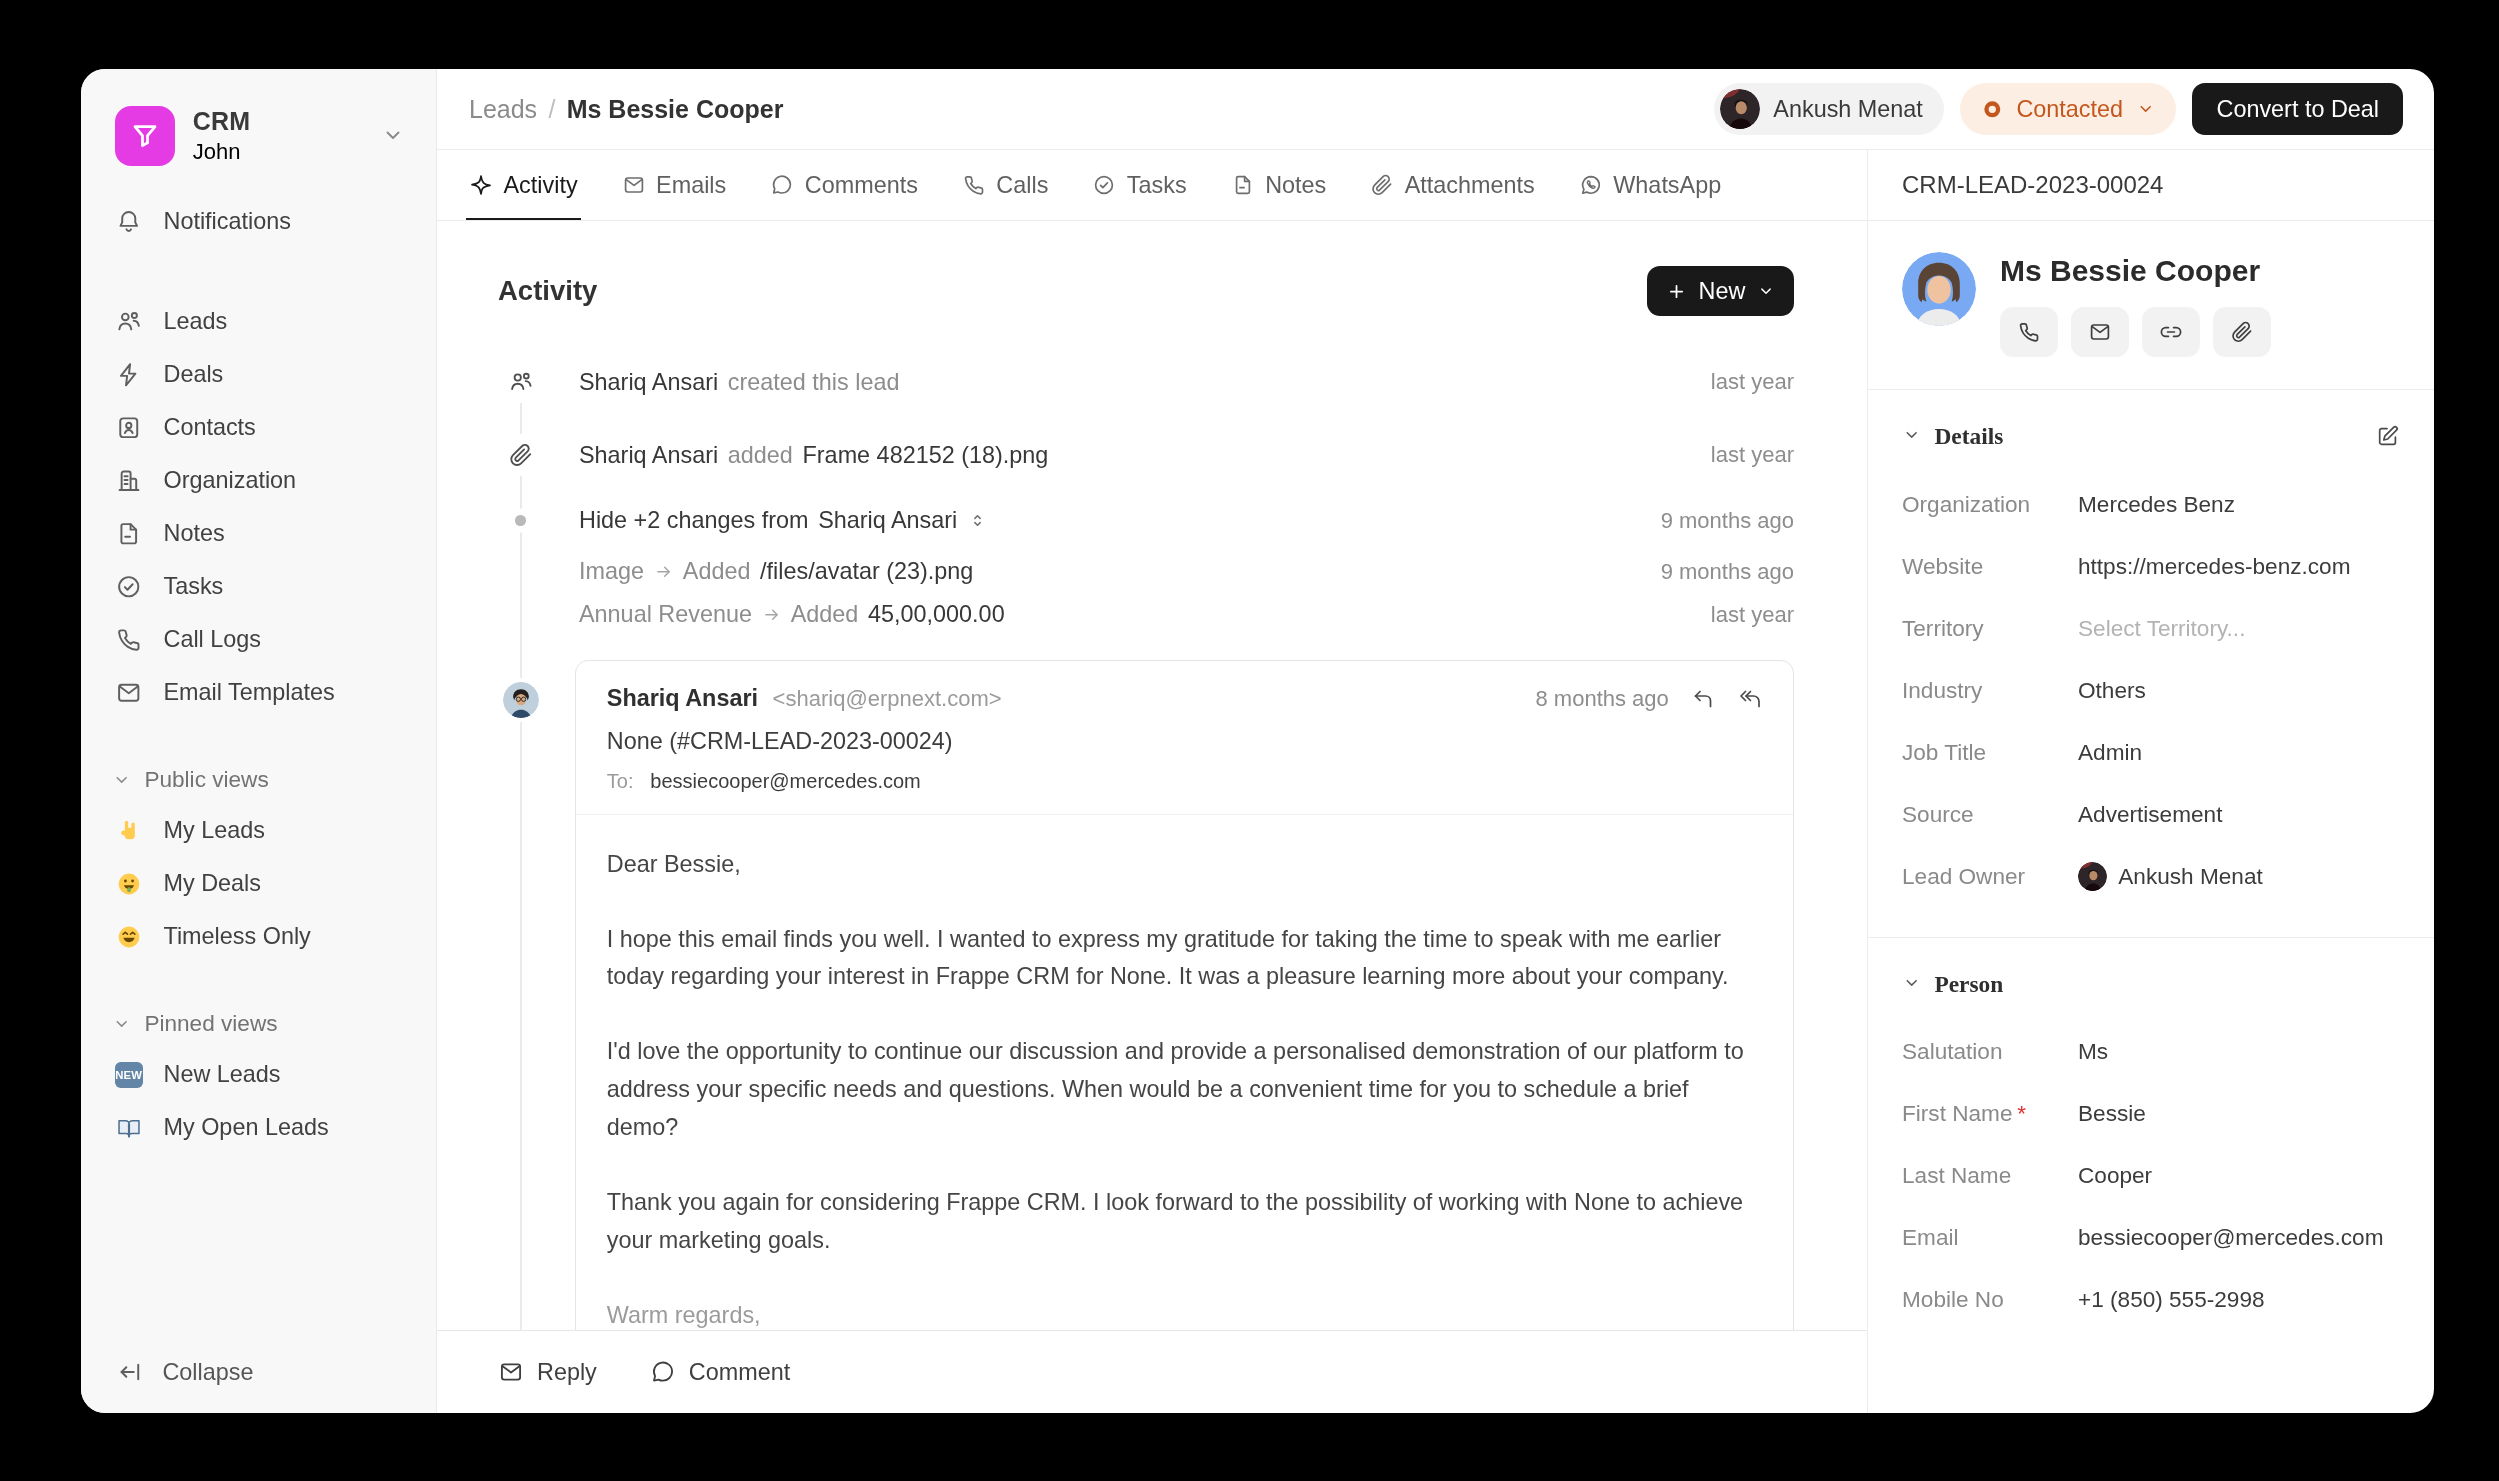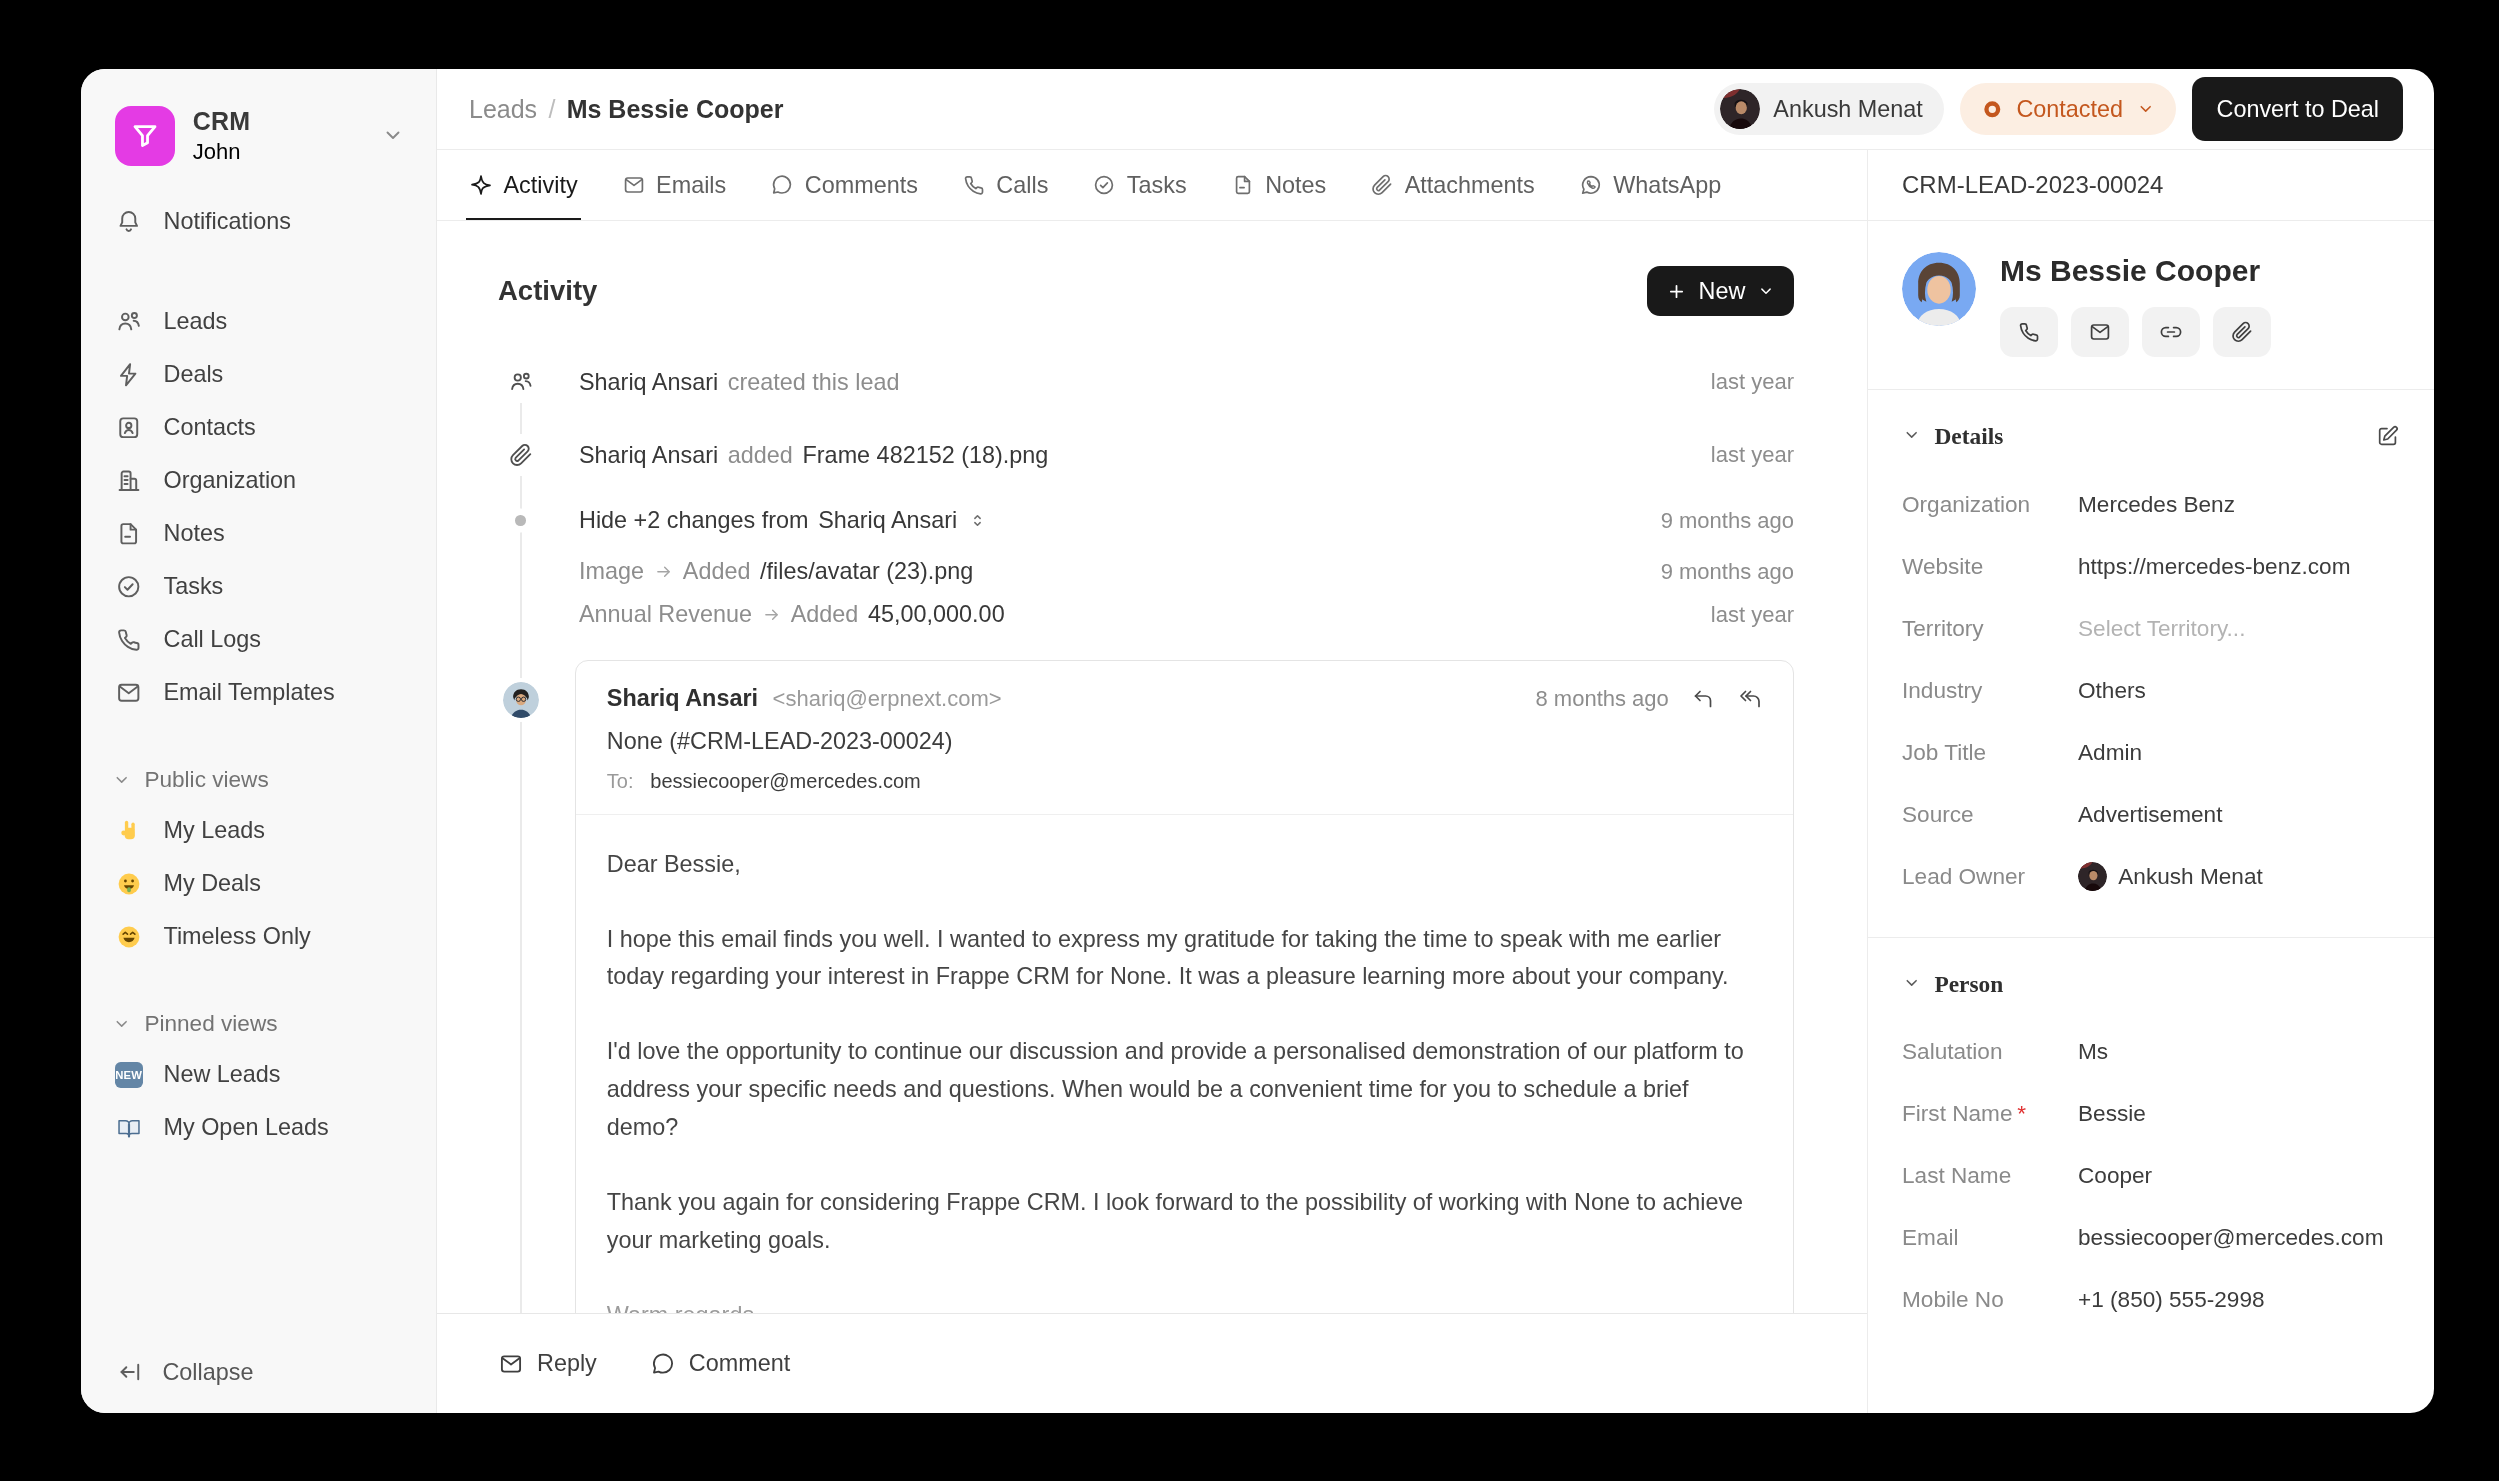--- a/index.html
+++ b/index.html
@@ -36,21 +36,21 @@
   .crumb .sec { color:#8b8b8b; cursor:pointer; }
   .crumb .sep { color:#bdbdbd; }
   .crumb .cur { color:#333; font-weight:600; }
   .topbar-right { margin-left:auto; display:flex; align-items:center; gap:16px; }
   .user-pill { height:52px; border-radius:26px; background:#F2F2F2; display:flex; align-items:center; padding:0 21px 0 6.5px; gap:13px; cursor:pointer; }
   .user-pill .av { width:40px; height:40px; border-radius:50%; overflow:hidden; flex:none; }
   .user-pill .nm { font-size:23.4px; color:#3a3a3a; }
   .status-pill { height:52px; border-radius:26px; background:#FCEEE2; color:#C4571E; display:flex; align-items:center; padding:0 21px; gap:13px; font-size:23.4px; font-weight:500; cursor:pointer; }
   .status-pill .ring svg { width:22.6px; height:22.6px; display:block; }
   .status-pill .chev svg { width:19.4px; height:19.4px; display:block; }
-  .btn-dark { height:64px; border-radius:13px; background:#191919; color:#fff; font-size:23.4px; display:flex; align-items:center; padding:0 24px; border:none; cursor:pointer; font-family:inherit; }
+  .btn-dark { height:52px; border-radius:13px; background:#191919; color:#fff; font-size:23.4px; display:flex; align-items:center; padding:0 24px; border:none; cursor:pointer; font-family:inherit; }
 
   .content-row { flex:1; display:flex; min-height:0; }
   .activity-col { flex:1; min-width:0; display:flex; flex-direction:column; border-right:0.8px solid #ECECEC; }
 
   
   .tabbar { height:71px; flex:none; border-bottom:0.8px solid #ECECEC; display:flex; align-items:stretch; padding-left:32px; gap:44px; }
   .tab { display:flex; align-items:center; gap:10.5px; font-size:23.4px; color:#606060; position:relative; cursor:pointer; }
   .tab svg { width:24px; height:24px; color:#6e6e6e; }
   .tab.active { color:#1a1a1a; font-weight:500; }
   .tab.active svg { color:#1a1a1a; }
@@ -90,21 +90,21 @@
   .ec-time { font-size:22px; color:#8d8d8d; }
   .ec-right svg { width:24px; height:24px; cursor:pointer; }
   .ec-subject { font-size:23.4px; color:#3d3d3d; margin-top:16px; }
   .ec-to { font-size:20px; margin-top:14.6px; }
   .ec-to .to-lbl { color:#9a9a9a; margin-right:11.3px; }
   .ec-to .to-val { color:#3d3d3d; }
   .ec-body { padding:31px 31px 24px; font-size:23.4px; color:#454545; line-height:1.62; }
   .ec-body p { margin-bottom:37px; }
   .ec-body p.sig { color:#9b9b9b; margin-bottom:0; }
 
-  .bottombar { height:100px; flex:none; border-top:0.8px solid #E7E7E7; display:flex; align-items:center; gap:53px; padding-left:61px; background:#fff; }
+  .bottombar { height:83px; flex:none; border-top:0.8px solid #E7E7E7; display:flex; align-items:center; gap:53px; padding-left:61px; background:#fff; }
   .bb-btn { display:flex; align-items:center; gap:13px; font-size:23.4px; color:#3f3f3f; font-weight:500; cursor:pointer; background:none; border:none; font-family:inherit; }
   .bb-btn svg { width:26px; height:26px; color:#3f3f3f; }
 
   
   .panel { width:566px; flex:none; display:flex; flex-direction:column; min-height:0; }
   .panel-head { height:71px; flex:none; border-bottom:0.8px solid #ECECEC; display:flex; align-items:center; padding:0 34px; font-size:24px; font-weight:500; color:#3a3a3a; }
   .panel-scroll { flex:1; min-height:0; overflow:hidden; }
   .lead-block { padding:31px 34px 32px; display:flex; align-items:flex-start; border-bottom:0.8px solid #ECECEC; }
   .lead-av { width:74px; height:74px; border-radius:50%; overflow:hidden; flex:none; }
   .lead-info { margin-left:24px; padding-top:1.6px; }

